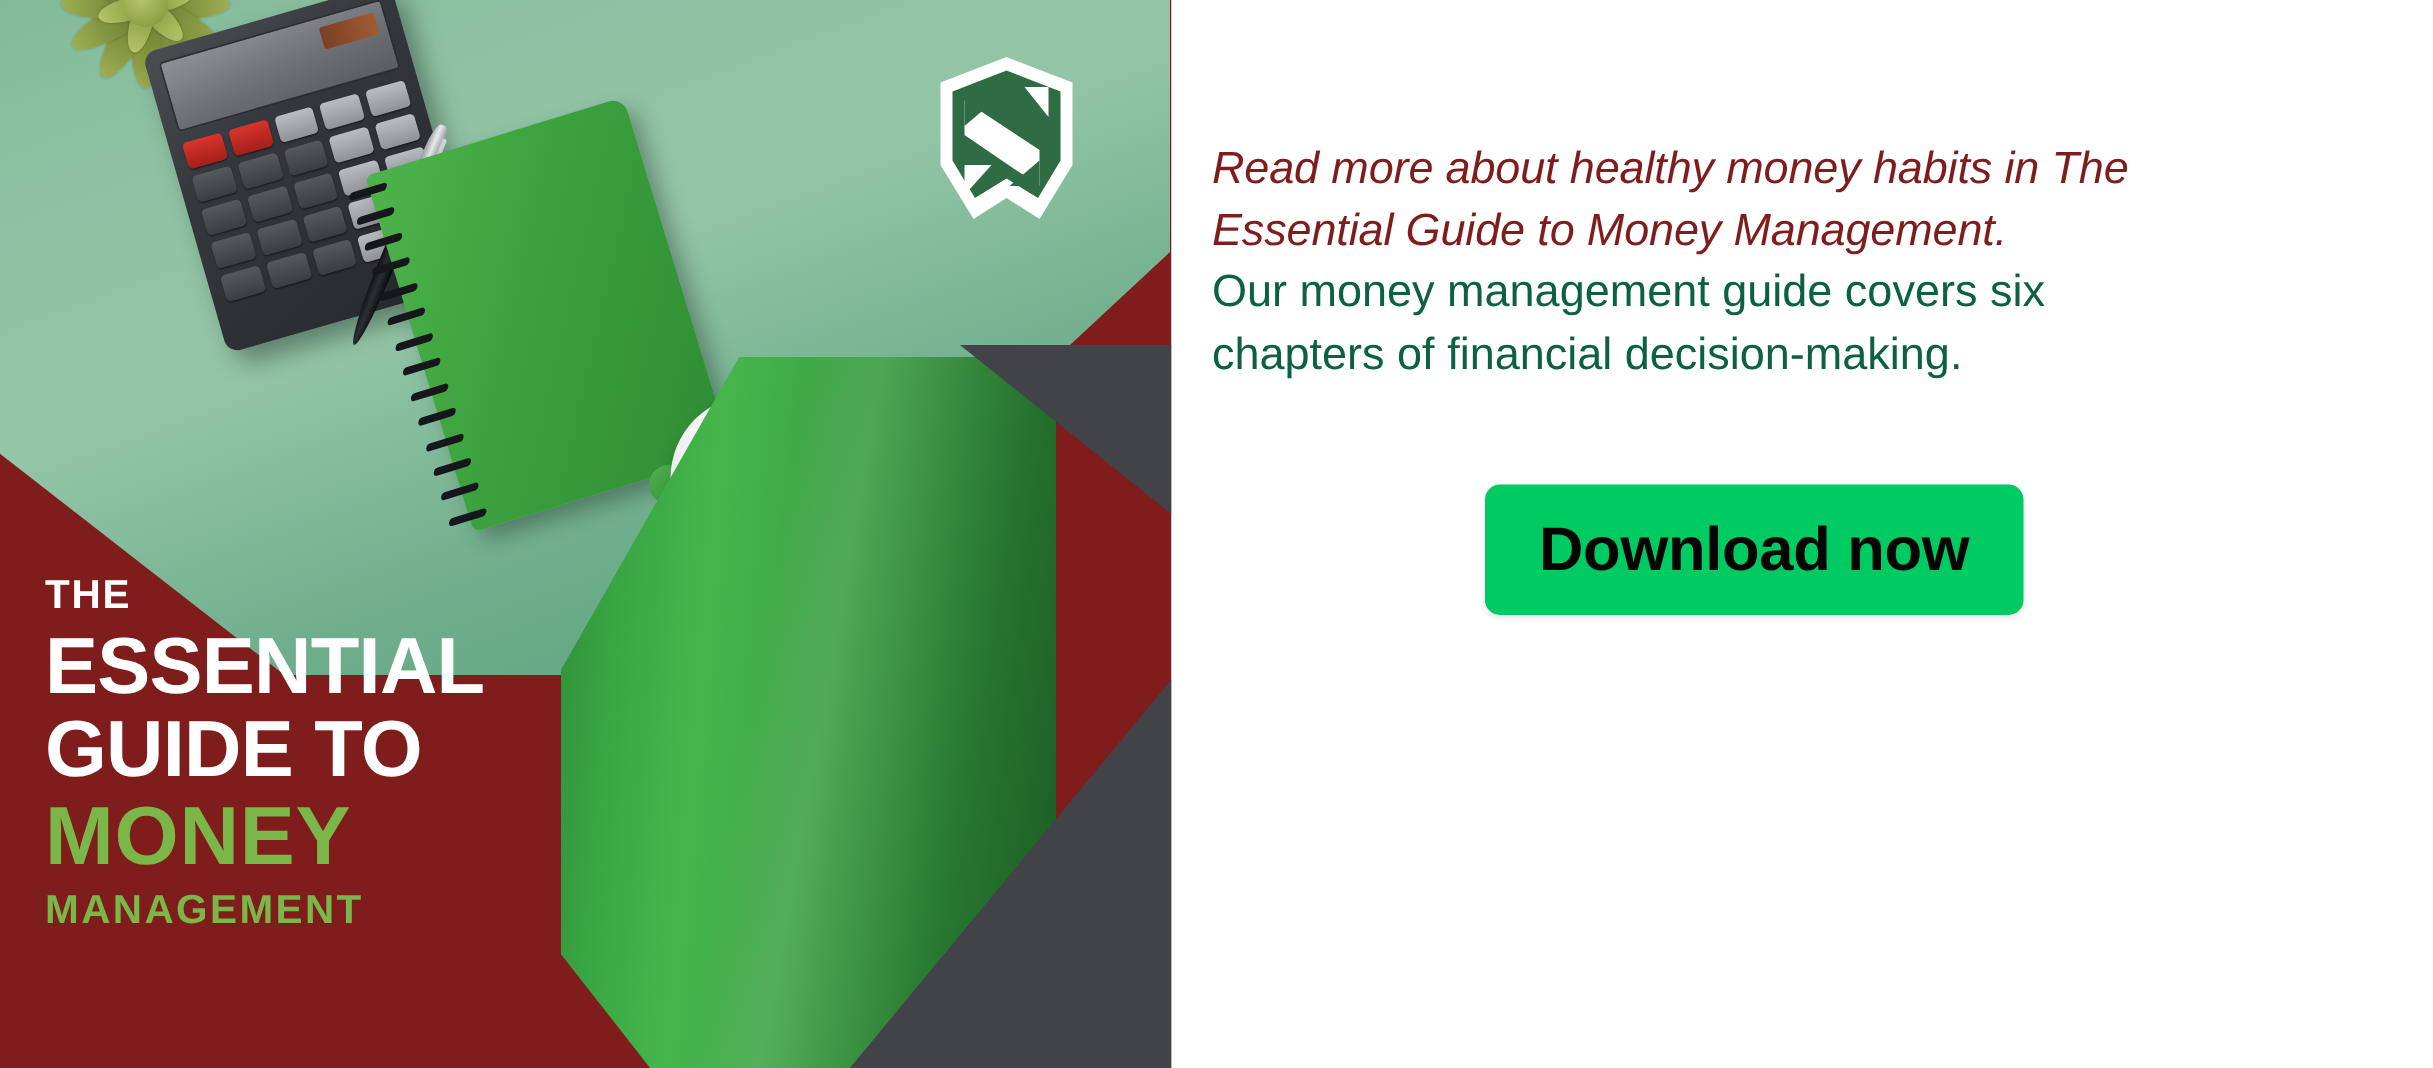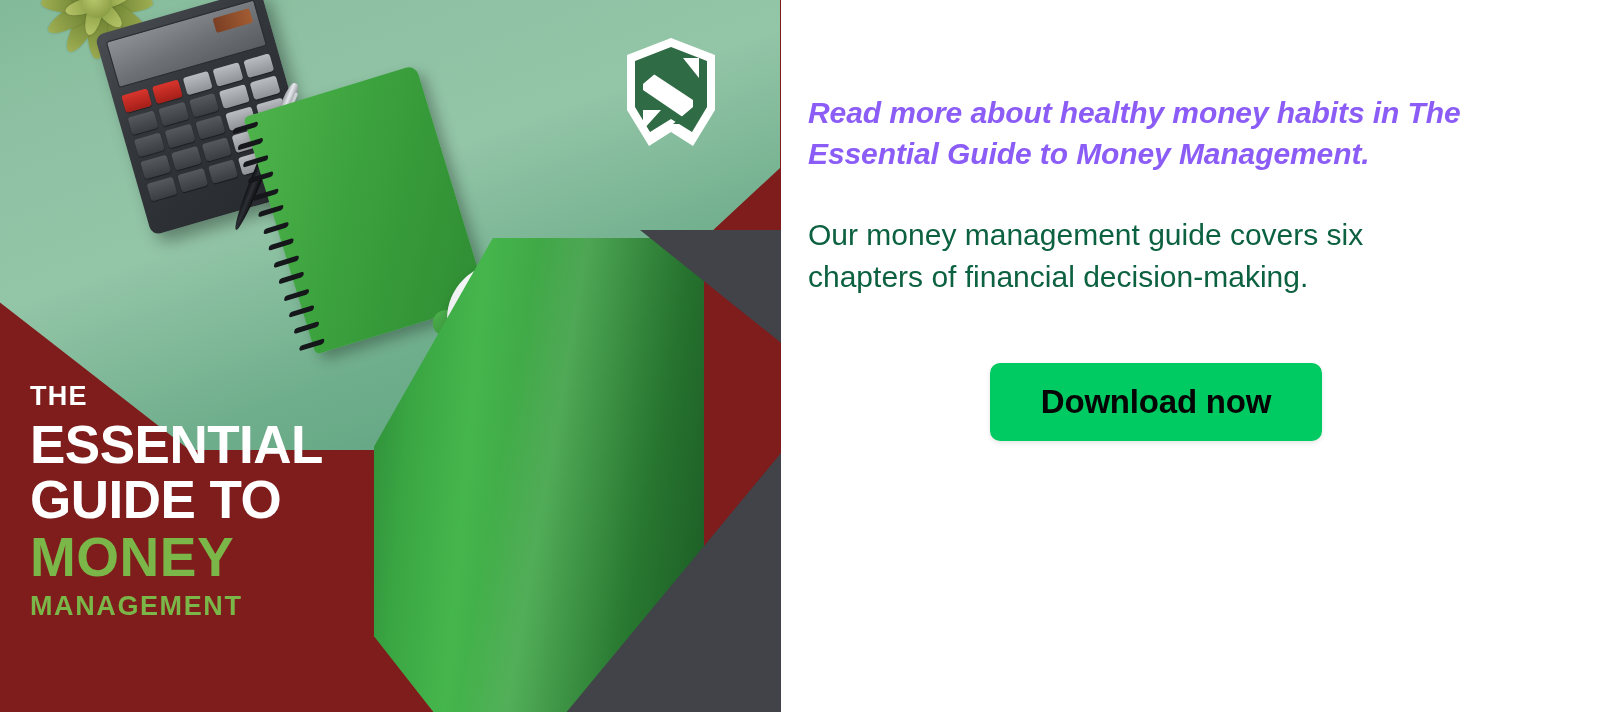--- a/index.html
+++ b/index.html
@@ -319,29 +319,28 @@
     position: relative;
     flex: 1 1 auto;
     height: 712px;
     background: #ffffff;
     padding: 92px 0 0 27px;
   }
 
   .headline {
     font-size: 30px;
     line-height: 1.37;
-    font-weight: 700;
+    font-weight: 400;
     font-style: italic;
-    color: #8b5cf6;
+    color: #7f1d1d;
     max-width: 700px;
     letter-spacing: -0.1px;
   }
 
   .subcopy {
-    margin-top: 40px;
     font-size: 30px;
     line-height: 1.4;
     font-weight: 400;
     color: #0c6141;
     max-width: 660px;
   }
 
   .cta-row {
     margin-top: 65px;
     padding-left: 182px;
@@ -349,21 +348,21 @@
 
   .cta-button {
     display: inline-block;
     min-width: 332px;
     padding: 20px 36px;
     border: none;
     border-radius: 10px;
     background: #00ca62;
     color: #050505;
     font-family: "Liberation Sans", sans-serif;
-    font-size: 33px;
+    font-size: 41px;
     font-weight: 700;
     letter-spacing: -0.2px;
     text-align: center;
     cursor: pointer;
     box-shadow: 0 2px 5px rgba(0,0,0,.10);
   }
 </style>
 </head>
 <body>
 

